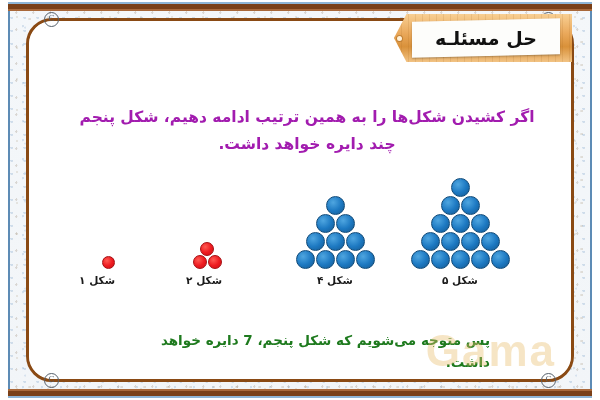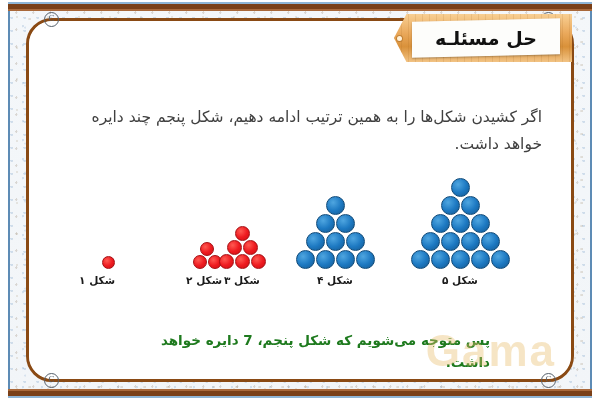--- a/index.html
+++ b/index.html
@@ -93,24 +93,24 @@
     direction:rtl;letter-spacing:.5px;
   }
   .sign-dot{
     position:absolute;left:3px;top:50%;width:5px;height:5px;margin-top:-2.5px;
     border-radius:50%;background:#fff1d8;box-shadow:0 0 0 1px rgba(150,90,25,.45);
   }
 
   
   .question{
     position:absolute;right:58px;top:104px;width:470px;
-    direction:rtl;text-align:right;
-    font-family:"DejaVu Sans", sans-serif;
-    font-weight:normal;font-size:15.5px;line-height:1.75;
-    color:#404040;
+    direction:rtl;text-align:center;
+    font-family:"DejaVu Sans", sans-serif;
+    font-weight:bold;font-size:15.5px;line-height:1.75;
+    color:#a21caf;
   }
   .conclusion{
     position:absolute;right:110px;top:330px;width:370px;
     direction:rtl;text-align:right;
     font-family:"DejaVu Sans", sans-serif;
     font-weight:bold;font-size:13.5px;line-height:1.6;
     color:#1e7a1e;
   }
 
   
@@ -182,35 +182,20 @@
       <div class="figure" style="left: 93px; width: 30px; position: absolute; margin-left: 39px;">
         <div class="row" style="margin-bottom: -1px;">
           <div class="dot red" style="width: 14px; height: 14px; margin: 0px 0.5px;"></div>
         </div>
         <div class="row" style="margin-bottom: -1px;">
           <div class="dot red" style="width: 14px; height: 14px; margin: 0px 0.5px;"></div>
           <div class="dot red" style="width: 14px; height: 14px; margin: 0px 0.5px;"></div>
         </div>
         <div class="fig-label" style="position: absolute; top: 100%; margin-top: 6px;">شکل ۲</div>
       </div>
-      <div class="figure" style="left: 158px; width: 48px; position: absolute;">
-        <div class="row" style="margin-bottom: -1px;">
-          <div class="dot red" style="width: 15px; height: 15px; margin: 0px 0.5px;"></div>
-        </div>
-        <div class="row" style="margin-bottom: -1px;">
-          <div class="dot red" style="width: 15px; height: 15px; margin: 0px 0.5px;"></div>
-          <div class="dot red" style="width: 15px; height: 15px; margin: 0px 0.5px;"></div>
-        </div>
-        <div class="row" style="margin-bottom: -1px;">
-          <div class="dot red" style="width: 15px; height: 15px; margin: 0px 0.5px;"></div>
-          <div class="dot red" style="width: 15px; height: 15px; margin: 0px 0.5px;"></div>
-          <div class="dot red" style="width: 15px; height: 15px; margin: 0px 0.5px;"></div>
-        </div>
-        <div class="fig-label" style="position: absolute; top: 100%; margin-top: 6px;">شکل ۳</div>
-      </div>
       <div class="figure" style="left: 235px; width: 80px; position: absolute;">
         <div class="row" style="margin-bottom: -1px;">
           <div class="dot blue" style="width: 19px; height: 19px; margin: 0px 0.5px;"></div>
         </div>
         <div class="row" style="margin-bottom: -1px;">
           <div class="dot blue" style="width: 19px; height: 19px; margin: 0px 0.5px;"></div>
           <div class="dot blue" style="width: 19px; height: 19px; margin: 0px 0.5px;"></div>
         </div>
         <div class="row" style="margin-bottom: -1px;">
           <div class="dot blue" style="width: 19px; height: 19px; margin: 0px 0.5px;"></div>

